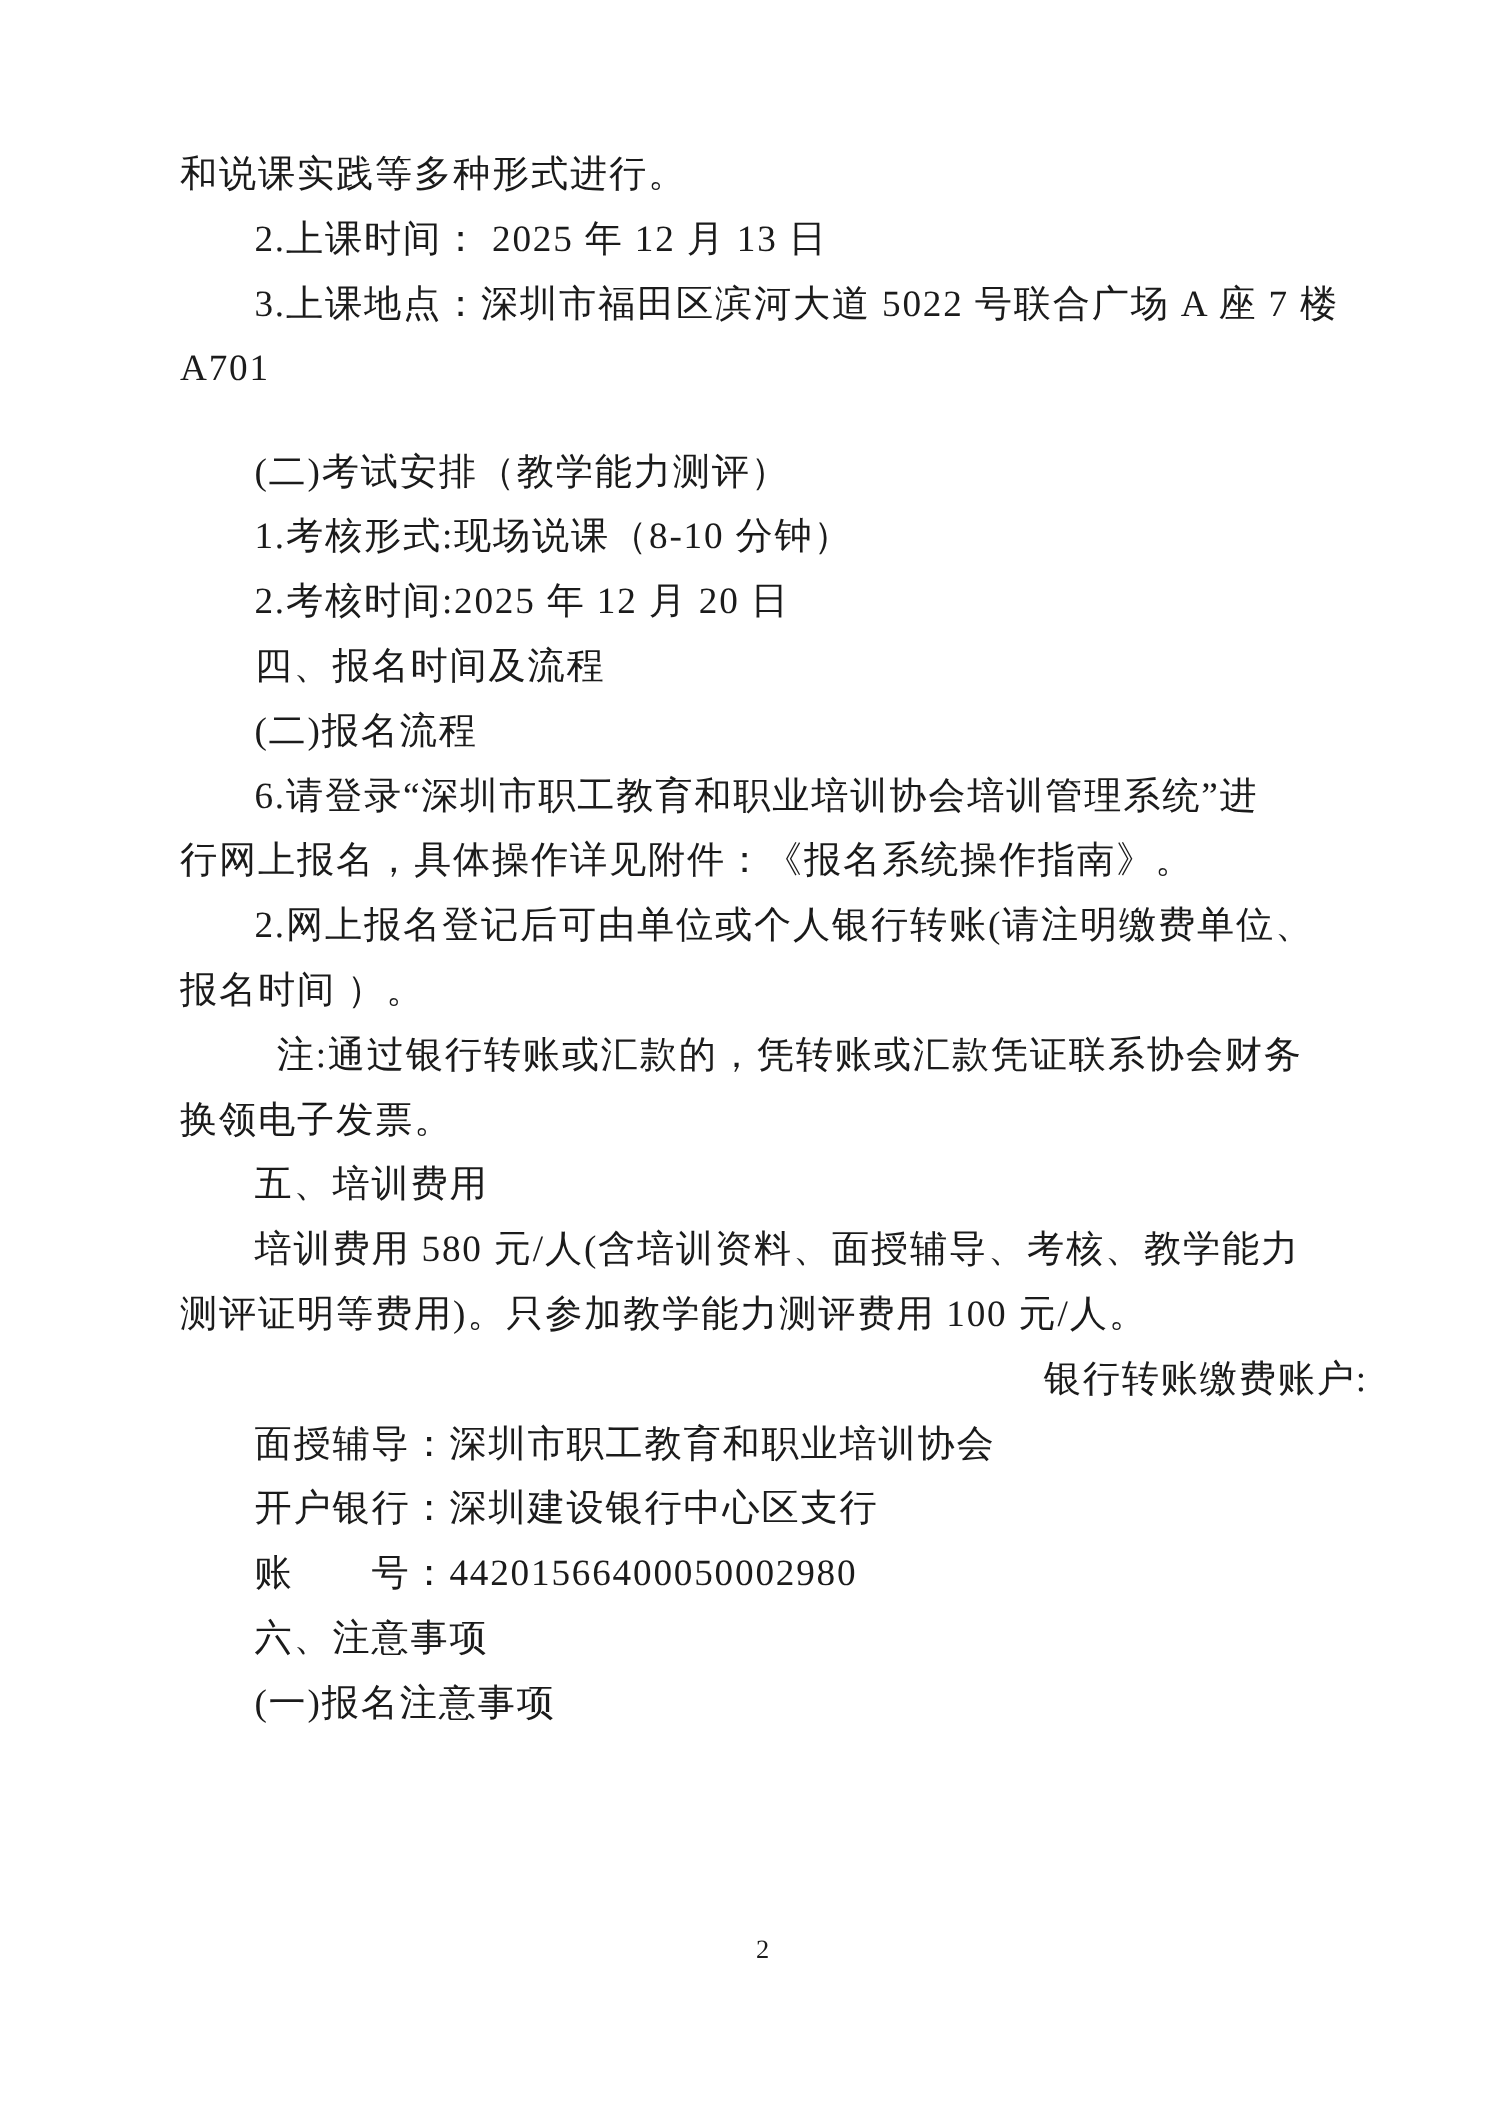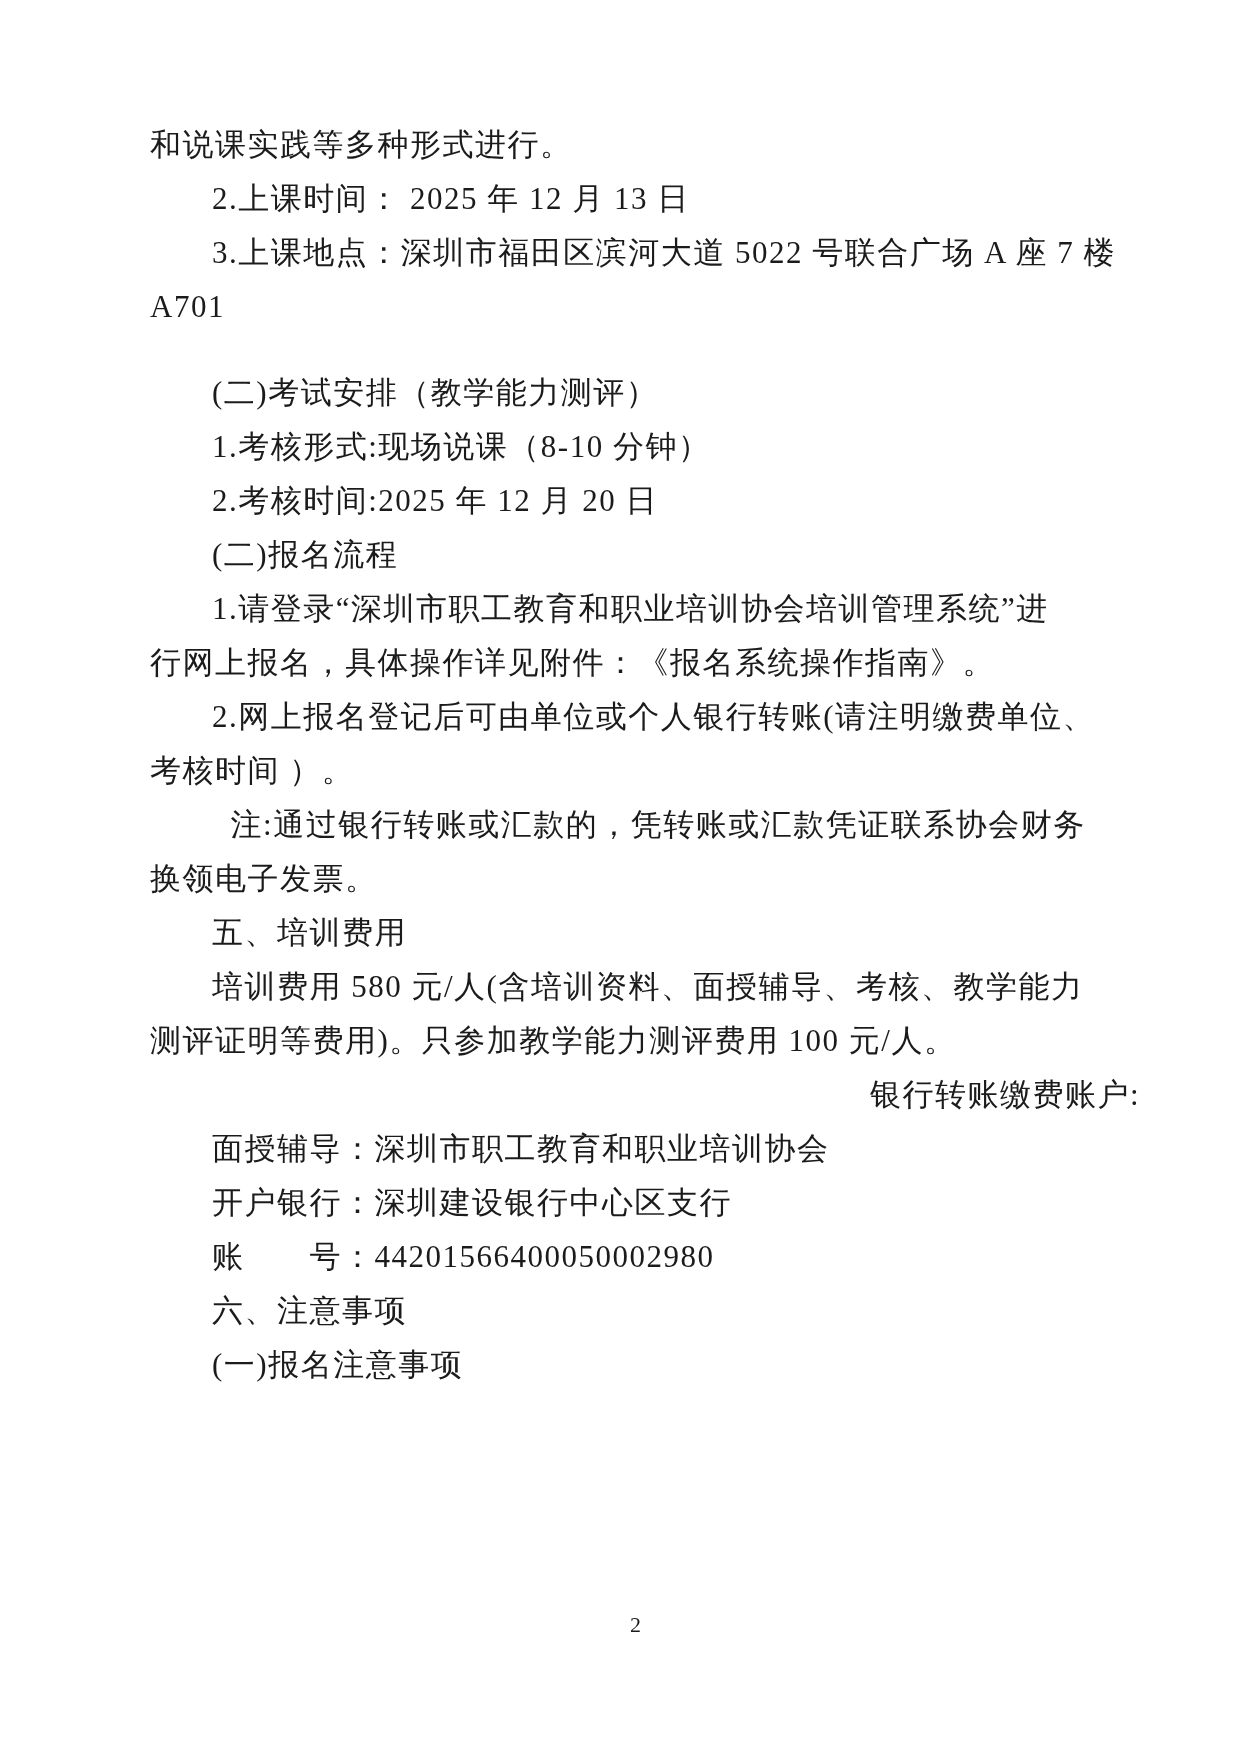--- a/index.html
+++ b/index.html
@@ -49,25 +49,26 @@
 <div class="page">
   <div class="content">
       <div class="line" style="text-indent: 0em;">和说课实践等多种形式进行。</div>
       <div class="line" style="text-indent: 2em;">2.上课时间： 2025 年 12 月 13 日</div>
       <div class="line" style="text-indent: 2em;">3.上课地点：深圳市福田区滨河大道 5022 号联合广场 A 座 7 楼</div>
       <div class="line" style="text-indent: 0em;">A701</div>
       <div class="line spacer"></div>
       <div class="line" style="text-indent: 2em;">(二)考试安排（教学能力测评）</div>
       <div class="line" style="text-indent: 2em;">1.考核形式:现场说课（8-10 分钟）</div>
       <div class="line" style="text-indent: 2em;">2.考核时间:2025 年 12 月 20 日</div>
+      <div class="line" style="text-indent: 2em;">四、报名时间及流程</div>
       <div class="line" style="text-indent: 2em;">(二)报名流程</div>
-      <div class="line" style="text-indent: 2em;">1.请登录“深圳市职工教育和职业培训协会培训管理系统”进</div>
+      <div class="line" style="text-indent: 2em;">6.请登录“深圳市职工教育和职业培训协会培训管理系统”进</div>
       <div class="line" style="text-indent: 0em;">行网上报名，具体操作详见附件：《报名系统操作指南》。</div>
       <div class="line" style="text-indent: 2em;">2.网上报名登记后可由单位或个人银行转账(请注明缴费单位、</div>
-      <div class="line" style="text-indent: 0em;">考核时间 ）。</div>
+      <div class="line" style="text-indent: 0em;">报名时间 ）。</div>
       <div class="line" style="text-indent: 2.6em;">注:通过银行转账或汇款的，凭转账或汇款凭证联系协会财务</div>
       <div class="line" style="text-indent: 0em;">换领电子发票。</div>
       <div class="line" style="text-indent: 2em;">五、培训费用</div>
       <div class="line" style="text-indent: 2em;">培训费用 580 元/人(含培训资料、面授辅导、考核、教学能力</div>
       <div class="line" style="text-indent: 0em;">测评证明等费用)。只参加教学能力测评费用 100 元/人。</div>
       <div class="line" style="text-indent: 2em; text-align: right;">银行转账缴费账户:</div>
       <div class="line" style="text-indent: 2em;">面授辅导：深圳市职工教育和职业培训协会</div>
       <div class="line" style="text-indent: 2em;">开户银行：深圳建设银行中心区支行</div>
       <div class="line" style="text-indent: 2em;">账　　号：44201566400050002980</div>
       <div class="line" style="text-indent: 2em;">六、注意事项</div>

